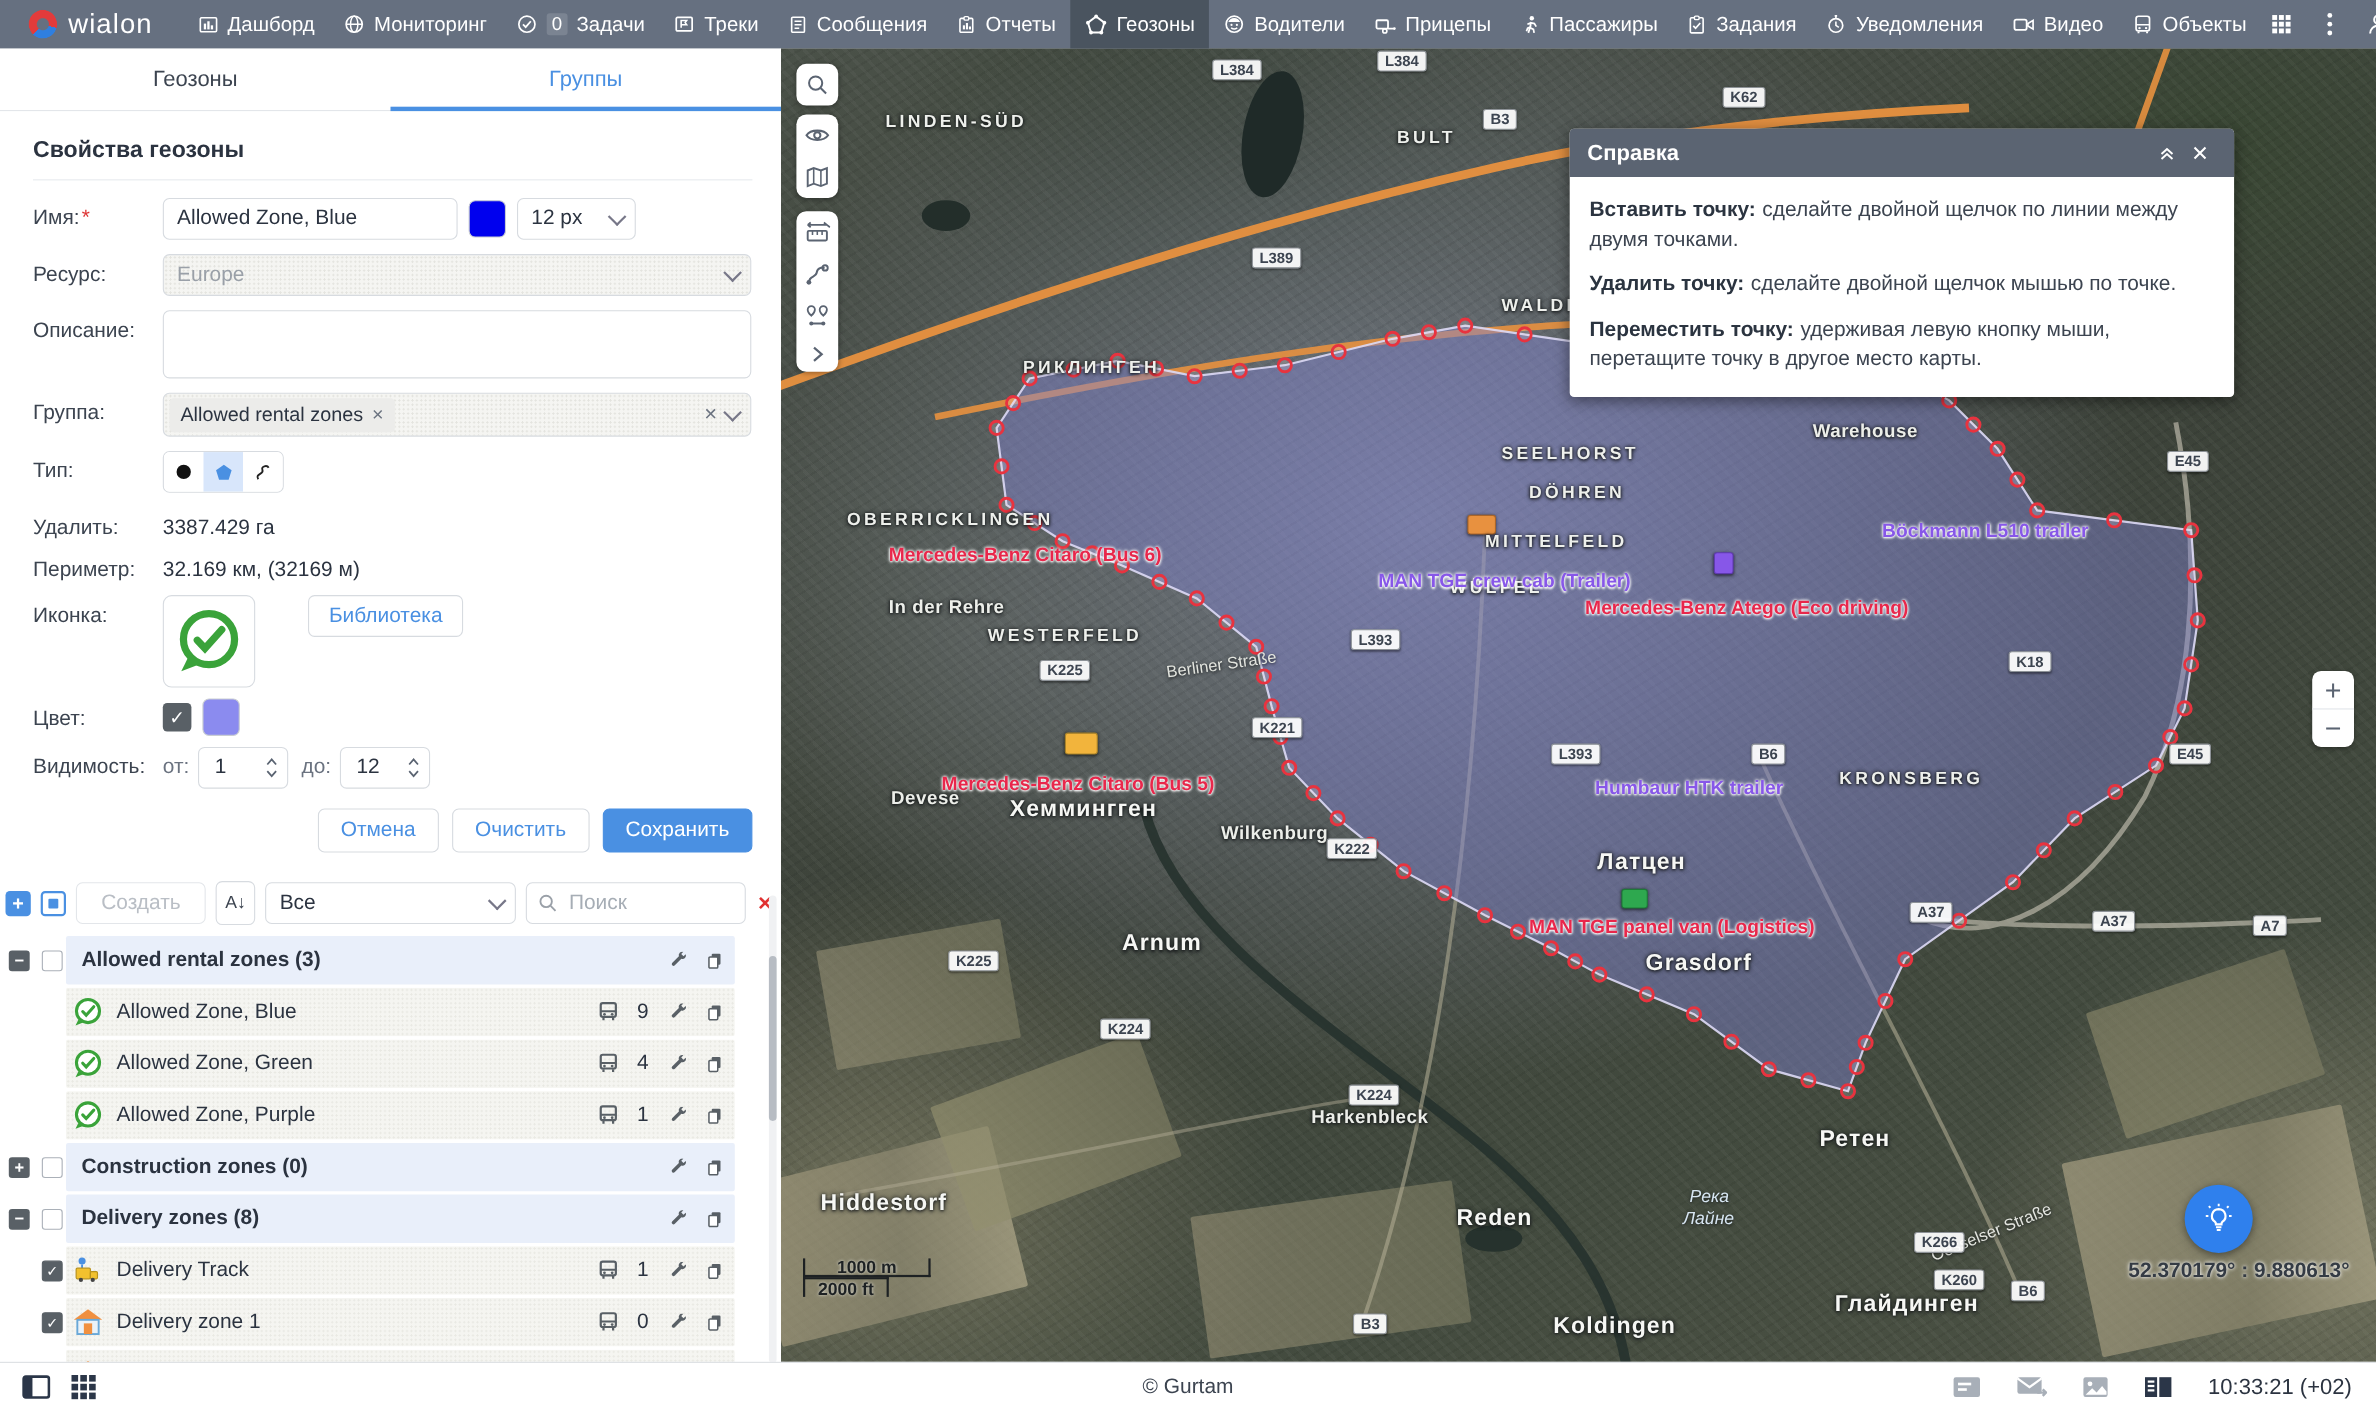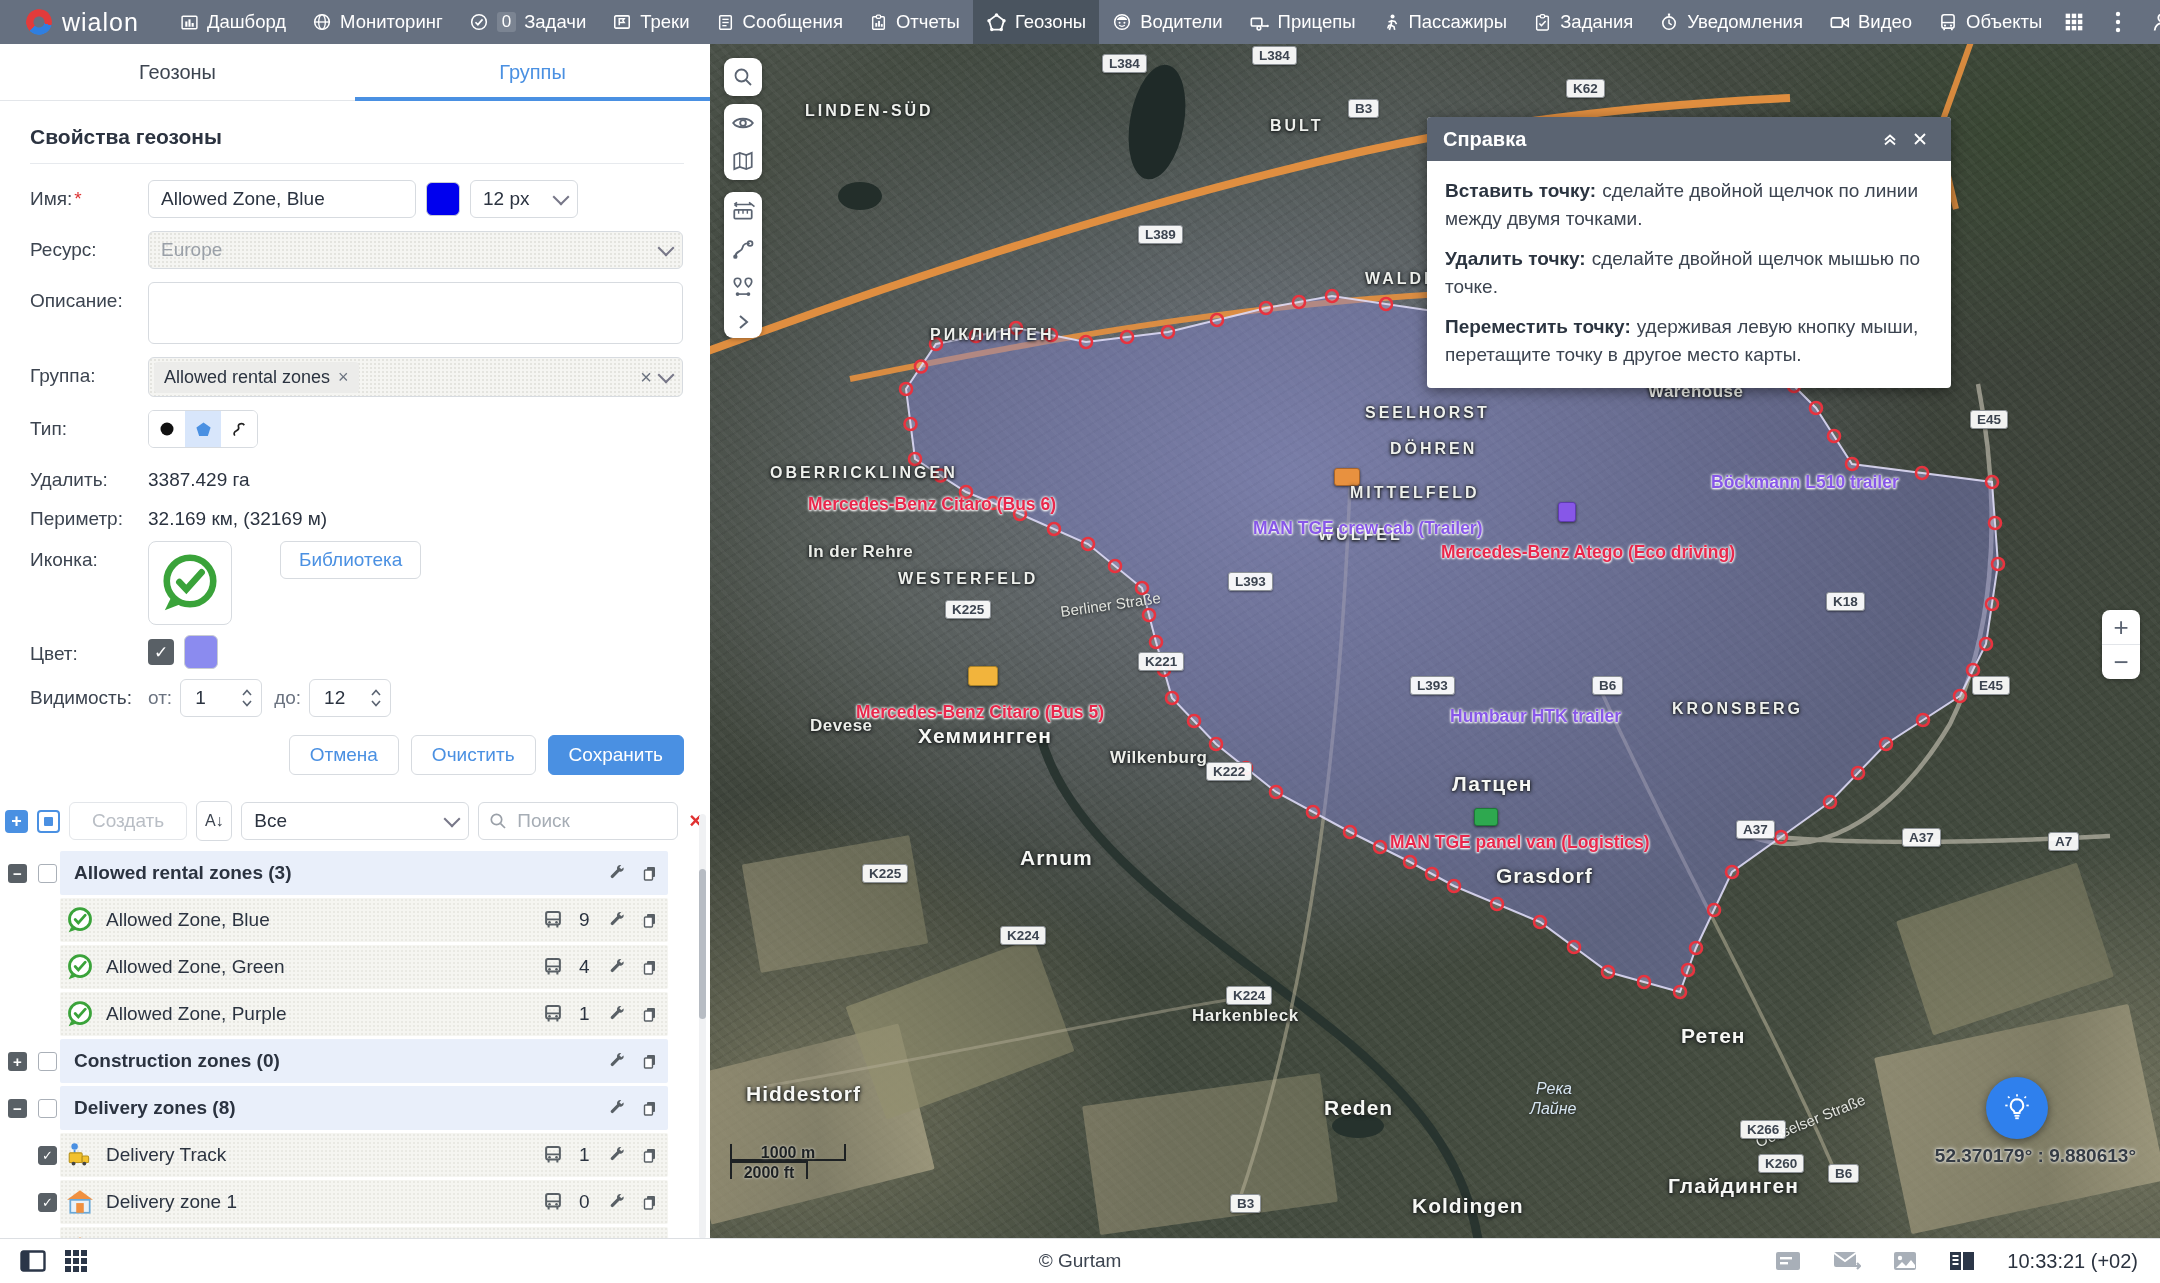--- a/index.html
+++ b/index.html
@@ -153,21 +153,21 @@
   .map-tool .tbtn{width:38px;height:38px;display:flex;align-items:center;justify-content:center;cursor:pointer;}
   #zoom-ctl{position:absolute;right:20px;top:566px;width:38px;background:#fff;border-radius:8px;
             box-shadow:0 1px 5px rgba(0,0,0,.35);display:flex;flex-direction:column;}
   #zoom-ctl div{height:34px;display:flex;align-items:center;justify-content:center;font-size:26px;
                 color:#5b6472;cursor:pointer;}
   #zoom-ctl div:first-child{border-bottom:1px solid #e2e5e9;}
   #fab{position:absolute;right:112px;bottom:100px;width:62px;height:62px;border-radius:50%;background:#2f80ed;
        display:flex;align-items:center;justify-content:center;box-shadow:0 2px 8px rgba(0,0,0,.45);cursor:pointer;}
 
   
-  #help{position:absolute;left:717px;top:73px;width:524px;background:#fff;border-radius:4px;
+  #help{position:absolute;left:717px;top:73px;width:604px;background:#fff;border-radius:4px;
         box-shadow:0 3px 14px rgba(0,0,0,.45);z-index:20;}
   #help-header{height:44px;background:#5b6472;border-radius:4px 4px 0 0;display:flex;align-items:center;
                padding:0 16px;color:#fff;}
   #help-title{font-size:20px;font-weight:bold;flex:1;}
   .help-hbtn{width:30px;height:30px;display:flex;align-items:center;justify-content:center;cursor:pointer;color:#fff;}
   #help-body{padding:16px 20px 18px 18px;}
   .help-item{font-size:19px;color:#3c4450;line-height:1.45;margin-bottom:13px;}
   .help-item:last-child{margin-bottom:2px;}
   .help-term{font-weight:bold;color:#2b3440;margin-right:6px;}
 
@@ -907,21 +907,21 @@
       <span class="map-label  place-village" style="left: 98px; top: 498px;">In der Rehre</span>
       <span class="map-label  place-village" style="left: 100px; top: 672px;">Devese</span>
       <span class="map-label  place-town" style="left: 208px; top: 680px;">Хеммингген</span>
       <span class="map-label  place-village" style="left: 400px; top: 704px;">Wilkenburg</span>
       <span class="map-label  place-town" style="left: 310px; top: 802px;">Arnum</span>
       <span class="map-label  place-town" style="left: 742px; top: 728px;">Латцен</span>
       <span class="map-label  place-town" style="left: 786px; top: 820px;">Grasdorf</span>
       <span class="map-label  place-village" style="left: 482px; top: 962px;">Harkenbleck</span>
       <span class="map-label  place-town" style="left: 36px; top: 1038px;">Hiddestorf</span>
       <span class="map-label  place-town" style="left: 614px; top: 1052px;">Reden</span>
-      <span class="map-label  place-town" style="left: 944px; top: 980px; margin-left: 27px;">Ретен</span>
+      <span class="map-label  place-town" style="left: 944px; top: 980px;">Ретен</span>
       <span class="map-label  place-town" style="left: 702px; top: 1150px;">Koldingen</span>
       <span class="map-label  place-town" style="left: 958px; top: 1130px;">Глайдинген</span>
       <span class="map-label  place-village" style="left: 938px; top: 338px;">Warehouse</span>
       <span class="map-label  place-water" style="left: 826px; top: 1036px;">Река</span>
       <span class="map-label  place-water" style="left: 820px; top: 1056px;">Лайне</span>
       <span class="map-label  place-street" style="left: 350px; top: 552px; transform: rotate(-8deg);">Berliner Straße</span>
       <span class="map-label  place-street" style="left: 1042px; top: 1068px; transform: rotate(-22deg);">Oesselser Straße</span>
       <span class="map-label road-label" style="left: 392px; top: 10px;">L384</span>
       <span class="map-label road-label" style="left: 542px; top: 2px;">L384</span>
       <span class="map-label road-label" style="left: 856px; top: 35px;">K62</span>

